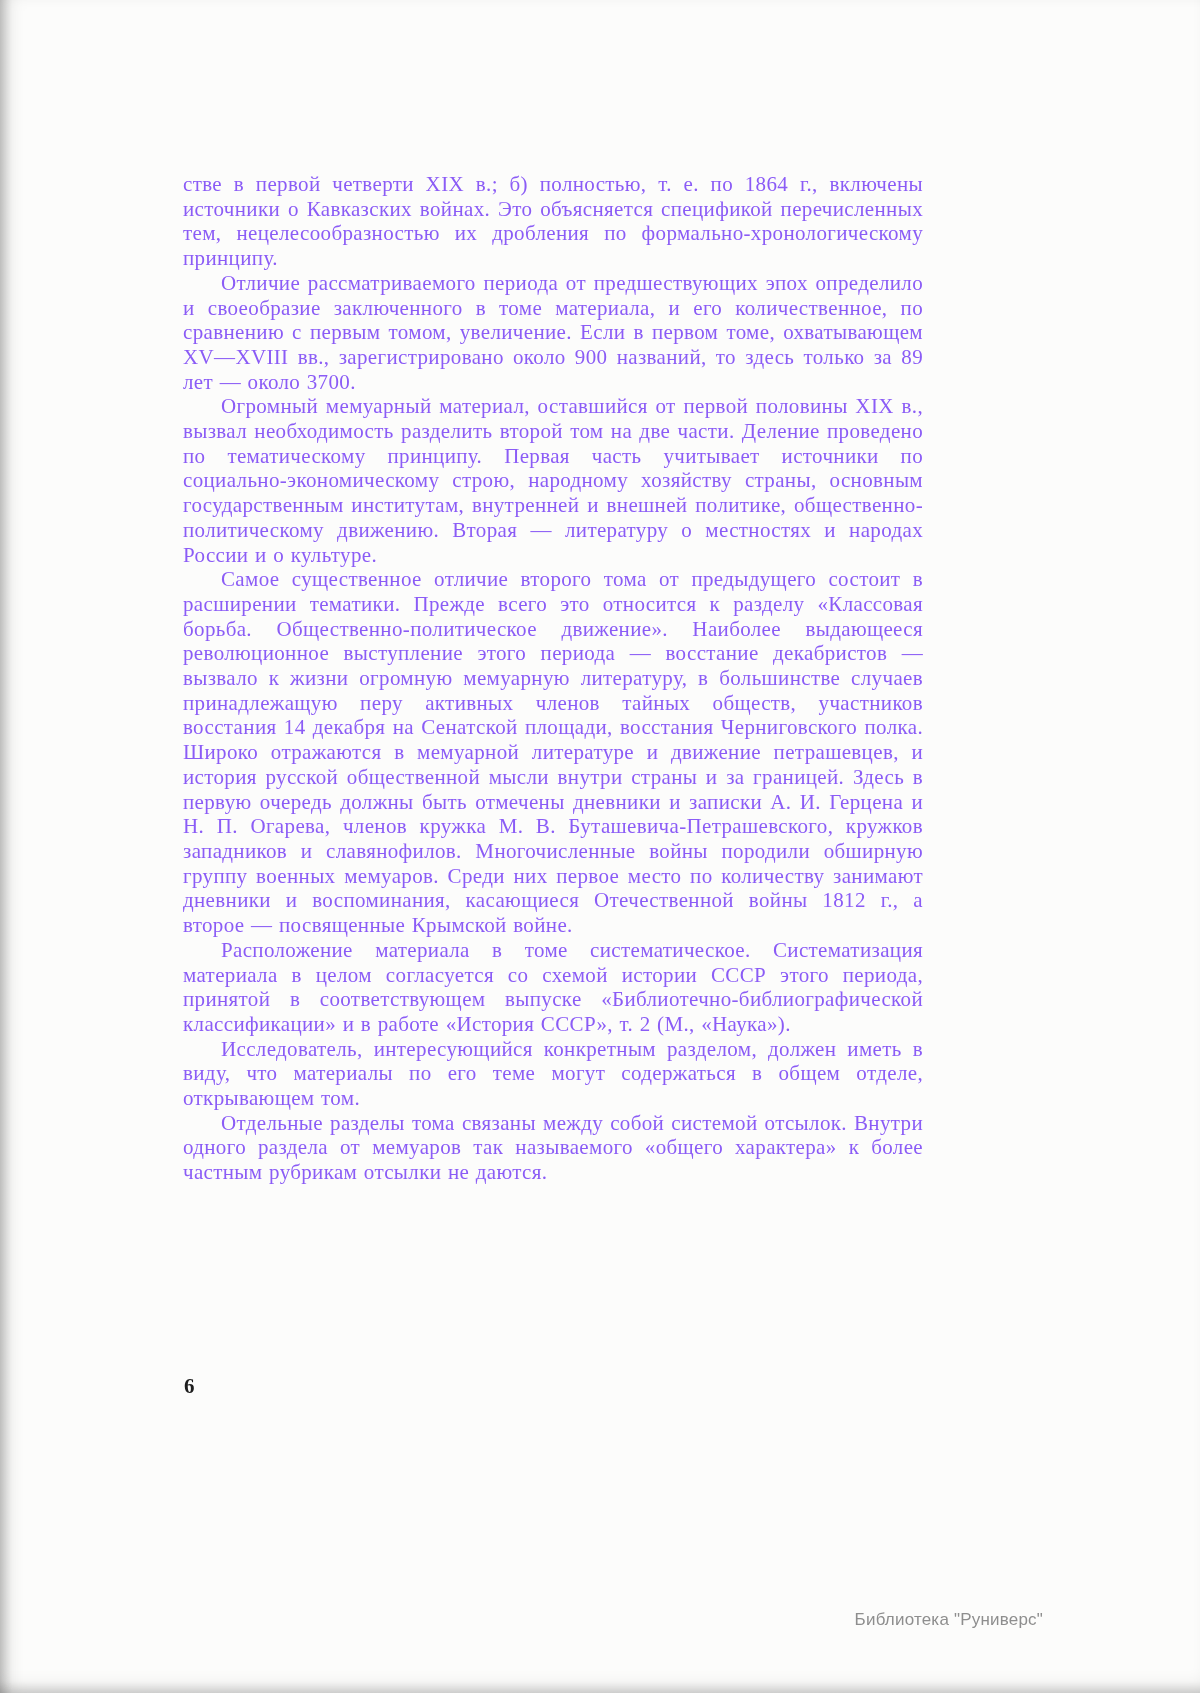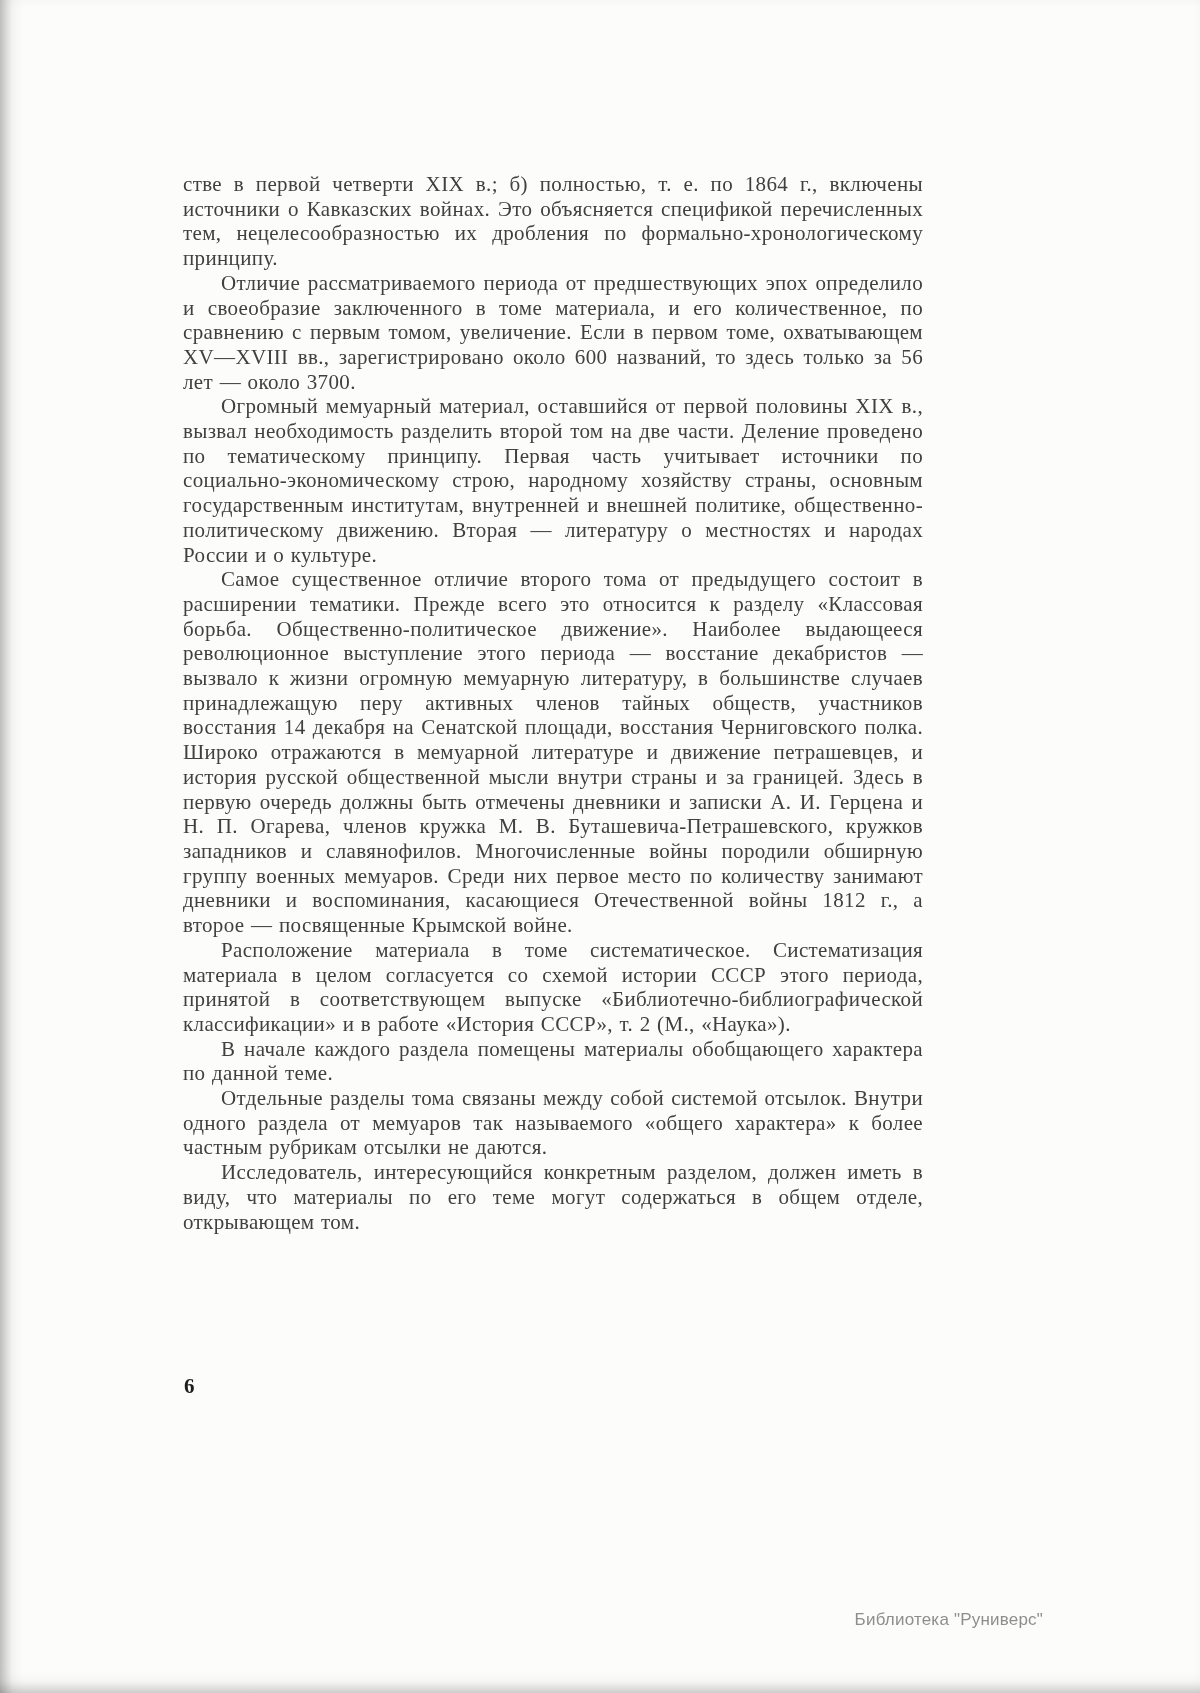--- a/index.html
+++ b/index.html
@@ -32,21 +32,21 @@
     left: 0; right: 0; bottom: 0;
     height: 12px;
     background: linear-gradient(to top, rgba(0,0,0,0.08), rgba(0,0,0,0));
     pointer-events: none;
   }
   .text-block {
     position: absolute;
     left: 183px;
     top: 172px;
     width: 740px;
-    color: #404040;
+    color: #8b5cf6;
     font-size: 21px;
     line-height: 24.7px;
     text-align: justify;
     letter-spacing: 0.35px;
     word-spacing: 1px;
     hyphens: auto;
     -webkit-hyphens: auto;
   }
   .para {
     margin: 0;
@@ -73,26 +73,25 @@
     letter-spacing: 0.2px;
   }
 </style>
 </head>
 <body>
 
 <div class="scan-page">
 
   <div class="text-block">
     <p class="para no-indent">стве в первой четверти XIX в.; б) полностью, т. е. по 1864 г., включены источники о Кавказских войнах. Это объясняется спецификой перечисленных тем, нецелесообразностью их дробления по формально-хронологическому принципу.</p>
-    <p class="para">Отличие рассматриваемого периода от предшествующих эпох определило и своеобразие заключенного в томе материала, и его количественное, по сравнению с первым томом, увеличение. Если в первом томе, охватывающем XV—XVIII вв., зарегистрировано около 600 названий, то здесь только за 56 лет — около 3700.</p>
+    <p class="para">Отличие рассматриваемого периода от предшествующих эпох определило и своеобразие заключенного в томе материала, и его количественное, по сравнению с первым томом, увеличение. Если в первом томе, охватывающем XV—XVIII вв., зарегистрировано около 900 названий, то здесь только за 89 лет — около 3700.</p>
     <p class="para">Огромный мемуарный материал, оставшийся от первой половины XIX в., вызвал необходимость разделить второй том на две части. Деление проведено по тематическому принципу. Первая часть учитывает источники по социально-экономическому строю, народному хозяйству страны, основным государственным институтам, внутренней и внешней политике, общественно-политическому движению. Вторая — литературу о местностях и народах России и о культуре.</p>
     <p class="para">Самое существенное отличие второго тома от предыдущего состоит в расширении тематики. Прежде всего это относится к разделу «Классовая борьба. Общественно-политическое движение». Наиболее выдающееся революционное выступление этого периода — восстание декабристов — вызвало к жизни огромную мемуарную литературу, в большинстве случаев принадлежащую перу активных членов тайных обществ, участников восстания 14 декабря на Сенатской площади, восстания Черниговского полка. Широко отражаются в мемуарной литературе и движение петрашевцев, и история русской общественной мысли внутри страны и за границей. Здесь в первую очередь должны быть отмечены дневники и записки А. И. Герцена и Н. П. Огарева, членов кружка М. В. Буташевича-Петрашевского, кружков западников и славянофилов. Многочисленные войны породили обширную группу военных мемуаров. Среди них первое место по количеству занимают дневники и воспоминания, касающиеся Отечественной войны 1812 г., а второе — посвященные Крымской войне.</p>
     <p class="para">Расположение материала в томе систематическое. Систематизация материала в целом согласуется со схемой истории СССР этого периода, принятой в соответствующем выпуске «Библиотечно-библиографической классификации» и в работе «История СССР», т. 2 (М., «Наука»).</p>
-    <p class="para">В начале каждого раздела помещены материалы обобщающего характера по данной теме.</p>
+    <p class="para">Исследователь, интересующийся конкретным разделом, должен иметь в виду, что материалы по его теме могут содержаться в общем отделе, открывающем том.</p>
     <p class="para">Отдельные разделы тома связаны между собой системой отсылок. Внутри одного раздела от мемуаров так называемого «общего характера» к более частным рубрикам отсылки не даются.</p>
-    <p class="para">Исследователь, интересующийся конкретным разделом, должен иметь в виду, что материалы по его теме могут содержаться в общем отделе, открывающем том.</p>
   </div>
 
   <div class="page-number">6</div>
 
   <div class="watermark">Библиотека "Руниверс"</div>
 
 </div>
 
 </body></html>

